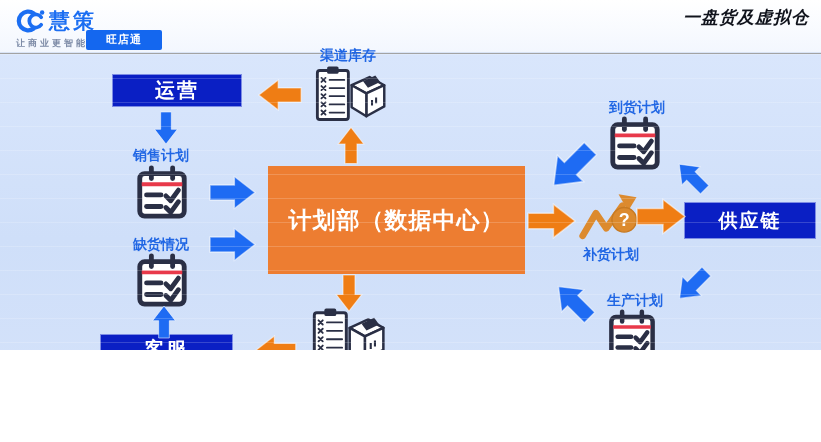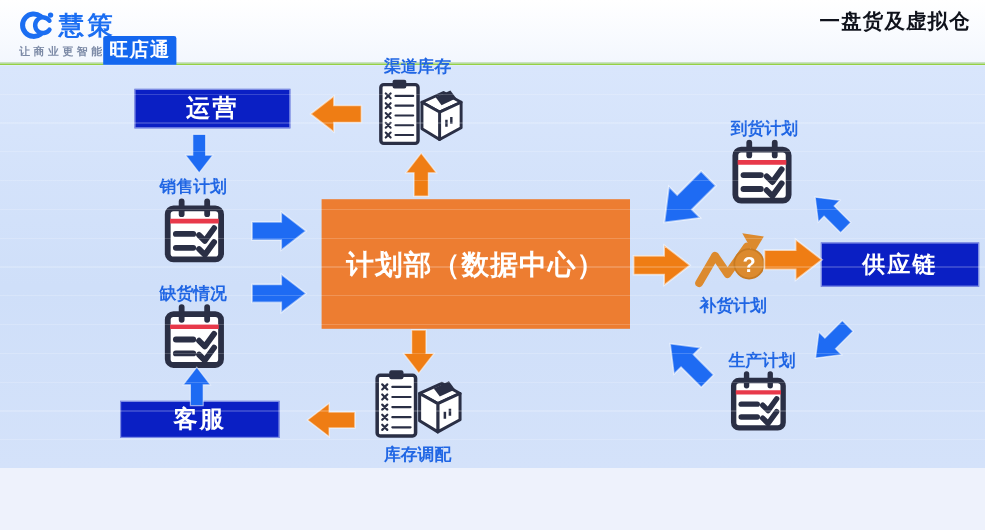--- a/index.html
+++ b/index.html
@@ -1,28 +1,28 @@
 <!DOCTYPE html>
 <html><head>
 <meta charset="utf-8">
 <style>
   * { margin:0; padding:0; box-sizing:border-box; }
   body { font-family:"Liberation Sans","DejaVu Sans",sans-serif; background:#fff; }
-  #stage { position:relative; width:821px; height:442px; overflow:hidden; background:#84cc16; }
+  #stage { position:relative; width:821px; height:350px; overflow:hidden; background:#a3a3a3; }
 
   
   #header { position:absolute; left:0; top:0; width:821px; height:53px;
             background:linear-gradient(180deg,#ffffff,#f3f7fe); border-bottom:1px solid #d9e4f6; }
   .logo-row { position:absolute; left:14px; top:7px; display:flex; align-items:center; }
   .brand-name { font-size:21px; font-weight:bold; color:#1b6ef2; letter-spacing:3px; margin-left:3px; }
   .brand-tagline { position:absolute; left:16px; top:37px; font-size:9px; color:#7c8aa6;
                    letter-spacing:3px; font-weight:bold; }
   .brand-badge { position:absolute; left:86px; top:30px; background:#1467ef; color:#fff;
-                 font-size:16px; font-weight:bold; padding:2px 5px 3px; border-radius:2px; letter-spacing:1px; }
-  .title-block { position:absolute; right:12px; top:6px; text-align:center; color:#10131c; }
+                 font-size:11px; font-weight:bold; padding:2px 20px 3px; border-radius:2px; letter-spacing:1px; }
+  .title-block { position:absolute; right:12px; top:6px; text-align:center; color:#10131c;font-style:italic; }
   .main-title { font-size:17px; font-weight:bold; letter-spacing:1px; }
   .sub-title { font-size:14px; font-weight:bold; margin-top:7px; letter-spacing:1px; }
 
   
   #diagram { position:absolute; left:0; top:54px; width:821px; height:336px;
              background:linear-gradient(180deg,#d9e6fc,#cfdff9 55%,#d4e2fa);}
   #diagram::after { content:""; position:absolute; inset:0;
              background:repeating-linear-gradient(180deg, rgba(255,255,255,0.18) 0 1px, transparent 1px 24px); pointer-events:none; }
   #footerzone { position:absolute; left:0; top:390px; width:821px; height:52px; background:#eef2fc; }
 

